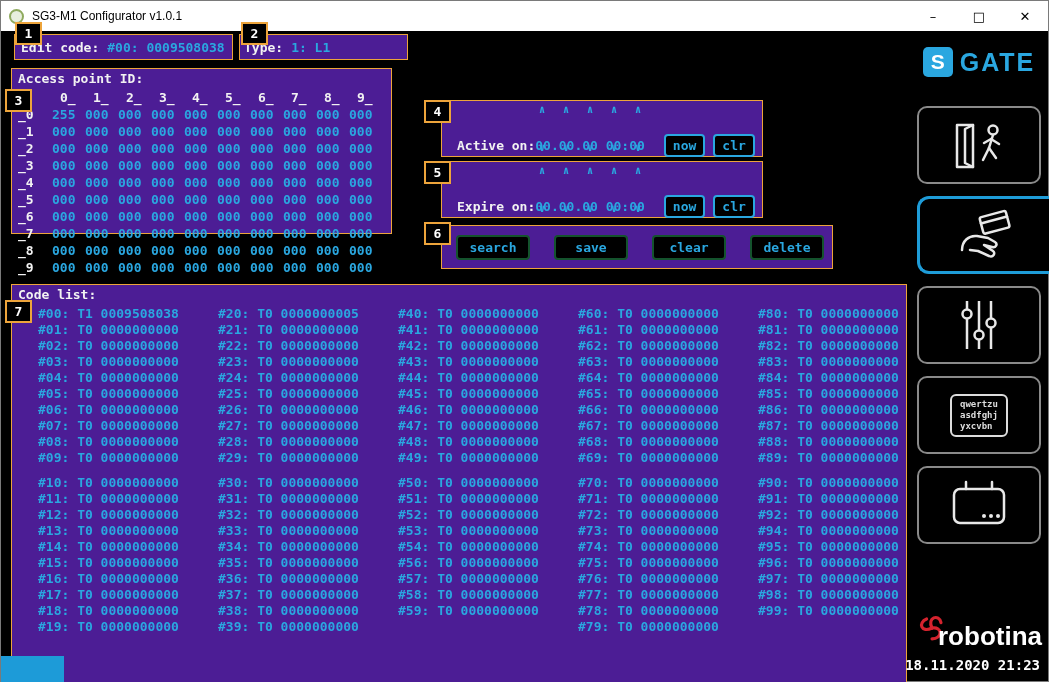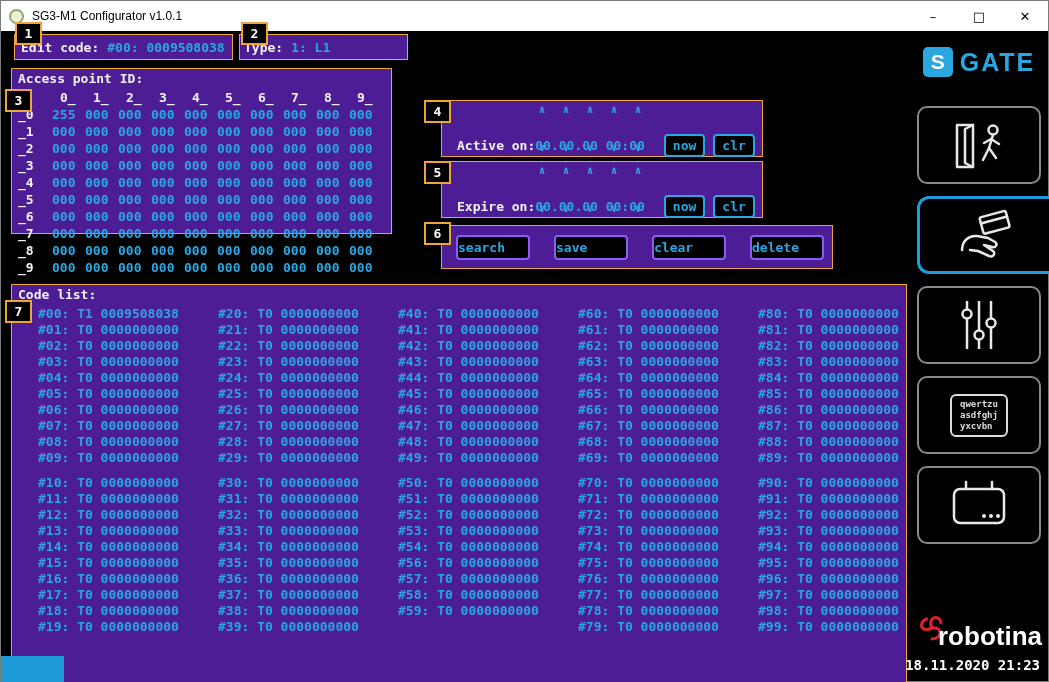--- a/index.html
+++ b/index.html
@@ -40,21 +40,21 @@
   .dt-row{position:absolute;left:15px;top:32px;height:25px;display:flex;align-items:center;}
   .cbtn{background:#000;border:2px solid #2aa7e0;border-radius:4px;color:#2aa7e0;font:700 13px "DejaVu Sans Mono",monospace;padding:2px 7px;cursor:pointer;}
   .cbtn.first{margin-left:19px;}
   .cbtn + .cbtn{margin-left:8px;}
   .chevrons{position:absolute;left:93px;width:110px;display:flex;justify-content:space-between;color:#2aa7e0;font-size:11px;line-height:11px;}
   .chevrons.up{top:3px;}
   .chevrons.down{bottom:3px;}
   .chev{width:14px;text-align:center;cursor:pointer;}
 
   
-  .abtn{min-width:74px;text-align:left;background:#000;border:2px solid #8b5cf6;border-radius:4px;color:#2aa7e0;font:700 13px "DejaVu Sans Mono",monospace;padding:3px 0;cursor:pointer;}
+  .abtn{min-width:74px;text-align:center;background:#000;border:2px solid #14532d;border-radius:4px;color:#2aa7e0;font:700 13px "DejaVu Sans Mono",monospace;padding:3px 0;cursor:pointer;}
 
   
   .code-grid{position:absolute;left:26px;top:21px;display:flex;}
   .code-col{width:180px;}
   .code-entry{height:16px;line-height:16px;color:#2aa7e0;white-space:pre;}
   .code-entry.gap{margin-top:9px;}
 
   
   .ann{position:absolute;width:27px;height:23px;border:2px solid #eda43b;background:#000;color:#fff;display:flex;align-items:center;justify-content:center;font:700 13px "DejaVu Sans Mono",monospace;box-sizing:border-box;z-index:6;}
   .ann1{left:14px;top:21px;}
@@ -333,21 +333,21 @@
           <div class="code-entry">#12: T0 0000000000</div>
           <div class="code-entry">#13: T0 0000000000</div>
           <div class="code-entry">#14: T0 0000000000</div>
           <div class="code-entry">#15: T0 0000000000</div>
           <div class="code-entry">#16: T0 0000000000</div>
           <div class="code-entry">#17: T0 0000000000</div>
           <div class="code-entry">#18: T0 0000000000</div>
           <div class="code-entry">#19: T0 0000000000</div>
         </div>
         <div class="code-col">
-          <div class="code-entry">#20: T0 0000000000</div>
+          <div class="code-entry">#20: T0 0000000005</div>
           <div class="code-entry">#21: T0 0000000000</div>
           <div class="code-entry">#22: T0 0000000000</div>
           <div class="code-entry">#23: T0 0000000000</div>
           <div class="code-entry">#24: T0 0000000000</div>
           <div class="code-entry">#25: T0 0000000000</div>
           <div class="code-entry">#26: T0 0000000000</div>
           <div class="code-entry">#27: T0 0000000000</div>
           <div class="code-entry">#28: T0 0000000000</div>
           <div class="code-entry">#29: T0 0000000000</div>
           <div class="code-entry gap">#30: T0 0000000000</div>
@@ -411,21 +411,20 @@
           <div class="code-entry">#83: T0 0000000000</div>
           <div class="code-entry">#84: T0 0000000000</div>
           <div class="code-entry">#85: T0 0000000000</div>
           <div class="code-entry">#86: T0 0000000000</div>
           <div class="code-entry">#87: T0 0000000000</div>
           <div class="code-entry">#88: T0 0000000000</div>
           <div class="code-entry">#89: T0 0000000000</div>
           <div class="code-entry gap">#90: T0 0000000000</div>
           <div class="code-entry">#91: T0 0000000000</div>
           <div class="code-entry">#92: T0 0000000000</div>
-          <div class="code-entry">#93: T0 0000000000</div>
           <div class="code-entry">#94: T0 0000000000</div>
           <div class="code-entry">#95: T0 0000000000</div>
           <div class="code-entry">#96: T0 0000000000</div>
           <div class="code-entry">#97: T0 0000000000</div>
           <div class="code-entry">#98: T0 0000000000</div>
           <div class="code-entry">#99: T0 0000000000</div>
         </div>
       </div>
   </div>
 

